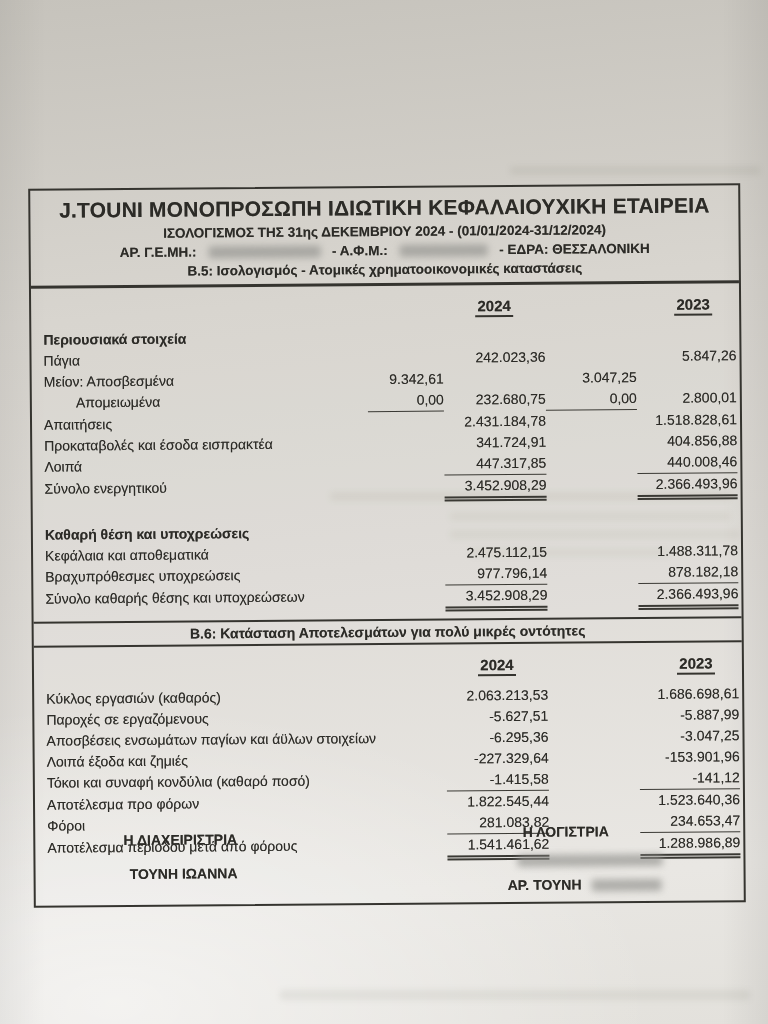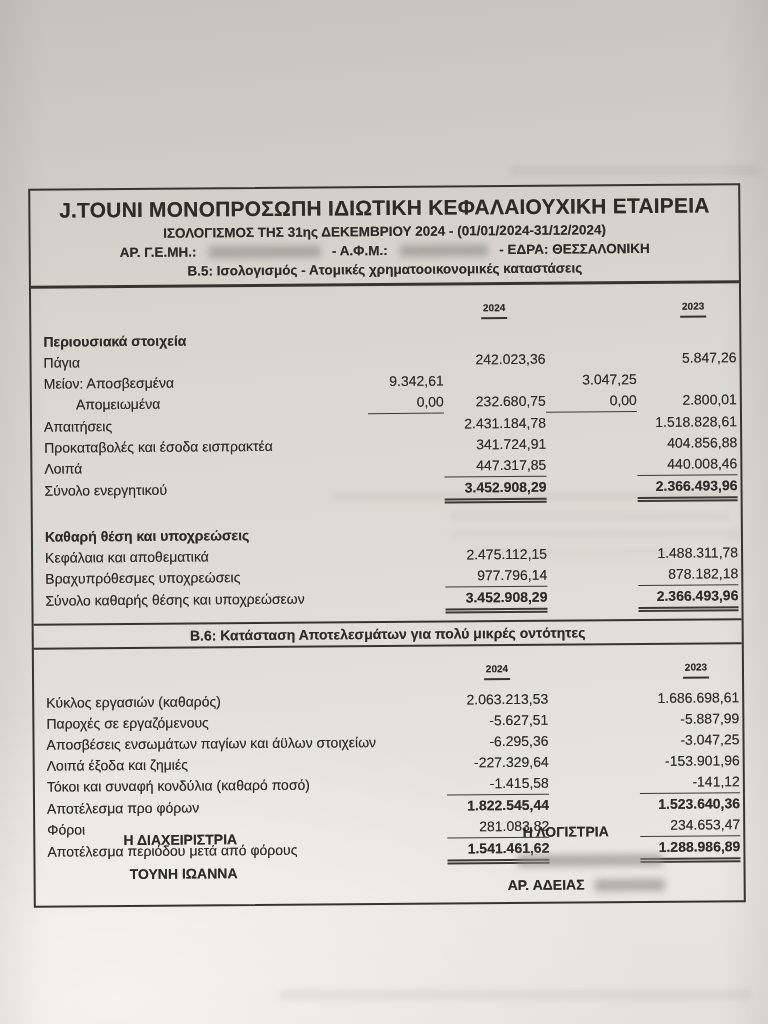--- a/index.html
+++ b/index.html
@@ -27,25 +27,25 @@
   .hdr .t3{font-size:13.5px;font-weight:bold;line-height:19px;}
   .hdr .t4{font-size:13.5px;font-weight:bold;line-height:19px;}
   .redact{display:inline-block;background:#90908c;filter:blur(3.5px);opacity:.65;border-radius:2px;vertical-align:middle;}
 
   .row{display:grid;grid-template-columns:336px 76px 102px 91px 100px;padding-right:3px;}
   .row>div{font-size:14px;line-height:21px;white-space:nowrap;}
   .lbl{text-align:left;padding-left:12px;}
   .lbl.ind{padding-left:44px;}
   .num{text-align:right;}
   .hd{font-weight:bold;}
-  .b{font-weight:bold;}
+  .b{font-weight:normal;}
   .u{border-bottom:1.5px solid #3a3934;}
   .uu{border-bottom:5px double #3a3934;}
   .yrrow{margin-top:11px;margin-bottom:9px;}
-  .yr{display:inline-block;font-weight:bold;font-size:10px;border-bottom:2px solid #35342f;padding:0 2px;line-height:18px;text-align:center;}
+  .yr{display:inline-block;font-weight:bold;font-size:15px;border-bottom:2px solid #35342f;padding:0 2px;line-height:18px;text-align:center;}
   .gap{height:20px;}
   .b6bar{margin-top:7px;border-top:2px solid #35342f;border-bottom:2px solid #35342f;
     text-align:center;font-weight:bold;font-size:14px;line-height:20px;padding:1px 0;}
 
   .sig{position:absolute;font-size:14px;font-weight:bold;white-space:nowrap;}
 </style>
 </head>
 <body>
 
 <div class="sheen"></div>
@@ -234,17 +234,17 @@
     <div class="num b uu">1.541.461,62</div>
     <div class="num"></div>
     <div class="num b uu">1.288.986,89</div>
   </div>
 
   <div class="sig" style="left:70px;top:642px;width:150px;text-align:center;">Η ΔΙΑΧΕΙΡΙΣΤΡΙΑ</div>
   <div class="sig" style="left:473px;top:637px;width:115px;text-align:center;">Η ΛΟΓΙΣΤΡΙΑ</div>
   <div class="sig" style="left:73px;top:676px;width:150px;text-align:center;">ΤΟΥΝΗ ΙΩΑΝΝΑ</div>
   <span class="redact" style="position:absolute;left:482px;top:668px;width:145px;height:12px;"></span>
   <div class="sig" style="left:472px;top:690px;">
-    <span>ΑΡ. ΑΔΕΙΑΣ</span>
+    <span>ΑΡ. ΤΟΥΝΗ</span>
     <span class="redact" style="width:70px;height:12px;margin-left:6px;"></span>
   </div>
 
 </div>
 
 </body></html>

